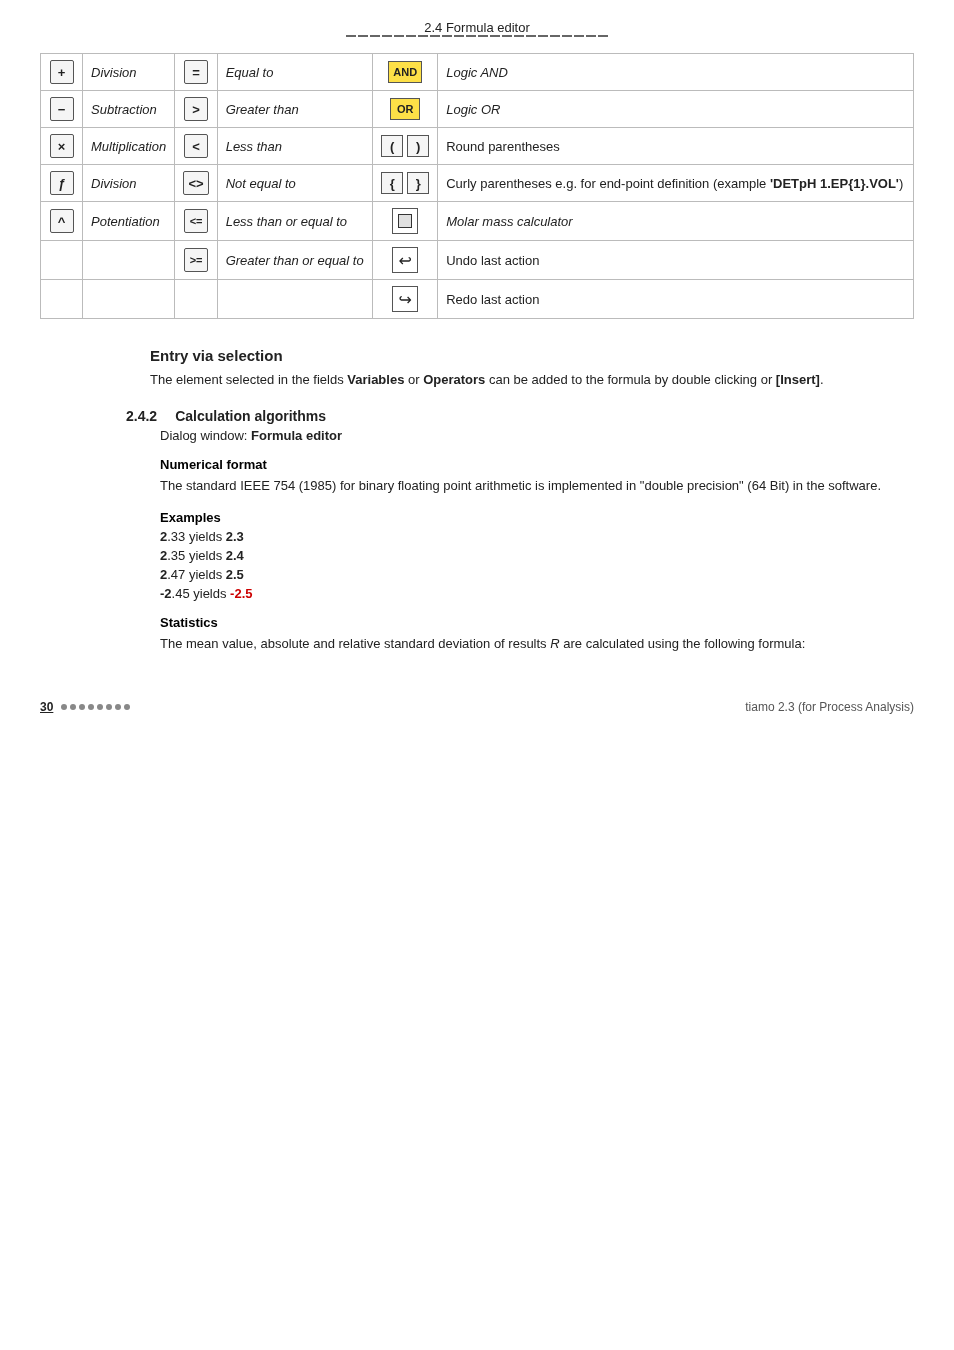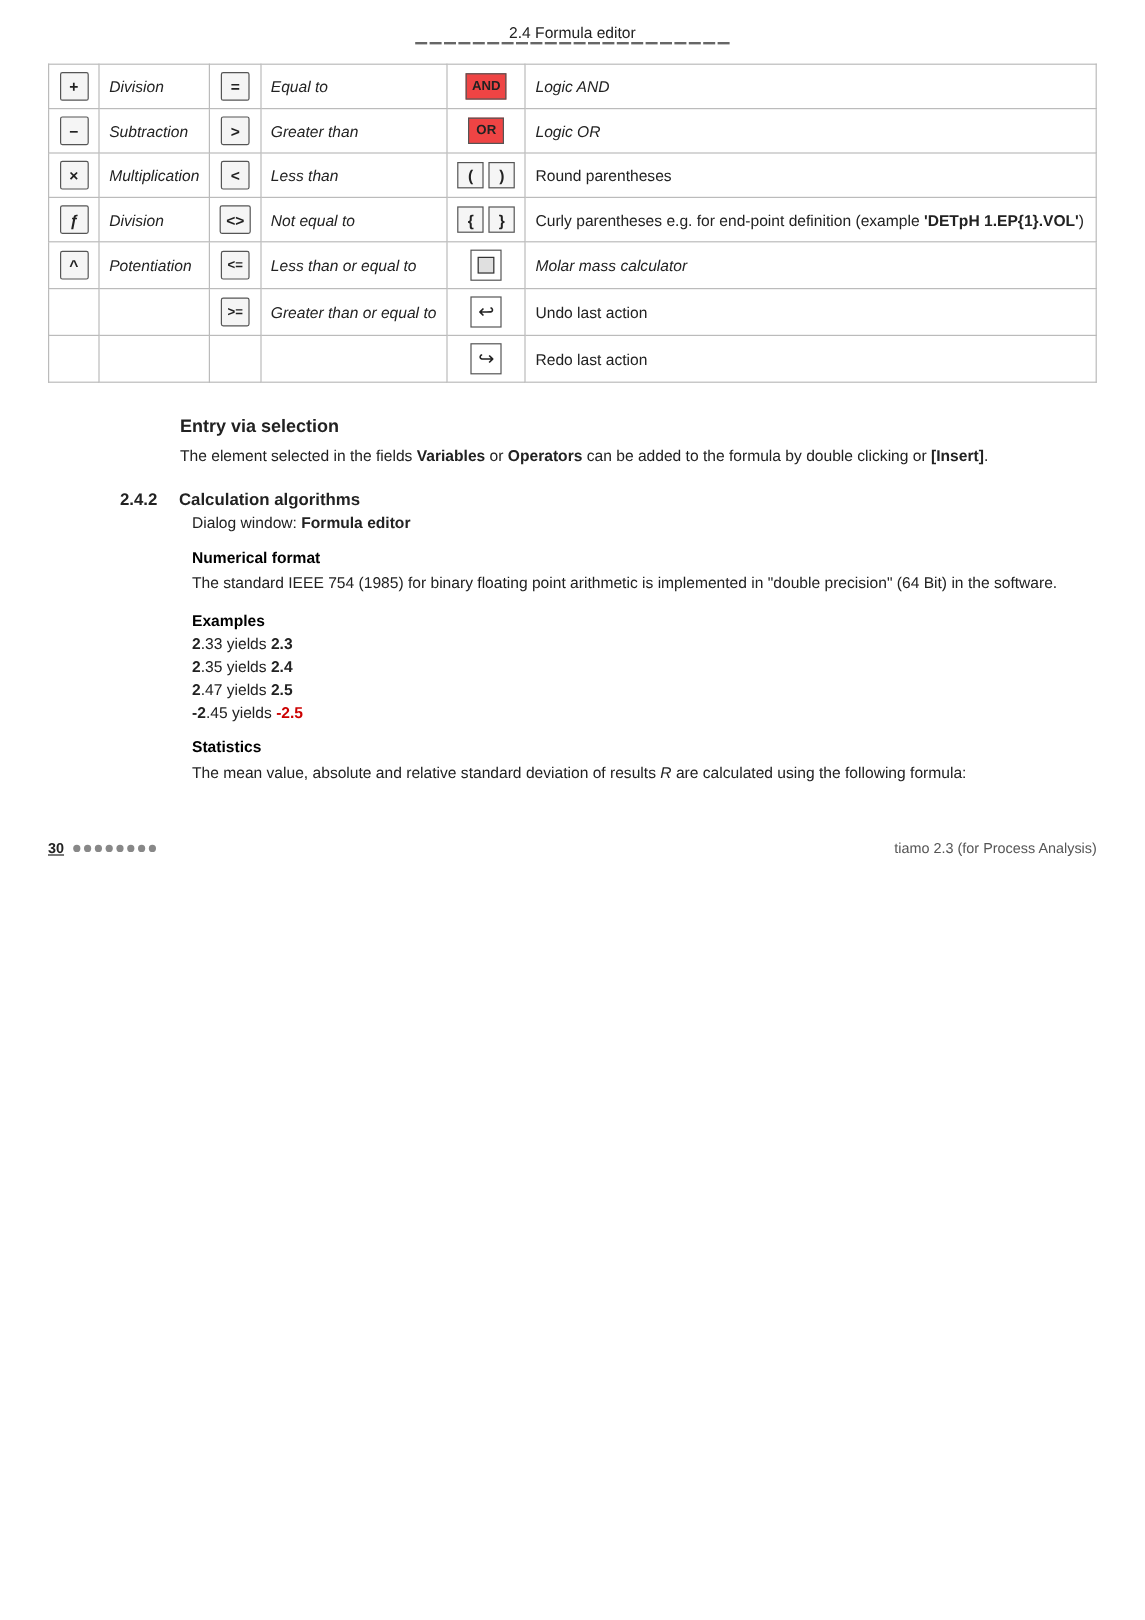--- a/index.html
+++ b/index.html
@@ -74,20 +74,21 @@
     .section-242-header {
       display: flex;
       align-items: baseline;
       gap: 18px;
       margin-bottom: 4px;
     }
     .section-number {
       font-weight: bold;
       font-size: 14px;
       white-space: nowrap;
+      margin-left: 26px;
     }
     .section-title {
       font-weight: bold;
       font-size: 14px;
     }
     .dialog-window-label {
       font-size: 13px;
       margin-bottom: 10px;
       margin-left: 60px;
     }
@@ -162,21 +163,21 @@
     .rule-seg {
       width: 10px;
       height: 2px;
       background: #666;
     }
     .op-btn-and {
       display: inline-flex;
       align-items: center;
       justify-content: center;
       border: 1px solid #555;
-      background: #ef4444;
+      background: #fde047;
       font-size: 11px;
       font-weight: bold;
       min-width: 30px;
       min-height: 22px;
       padding: 2px 4px;
     }
     .op-btn-pair {
       display: inline-flex;
       gap: 4px;
       align-items: center;

